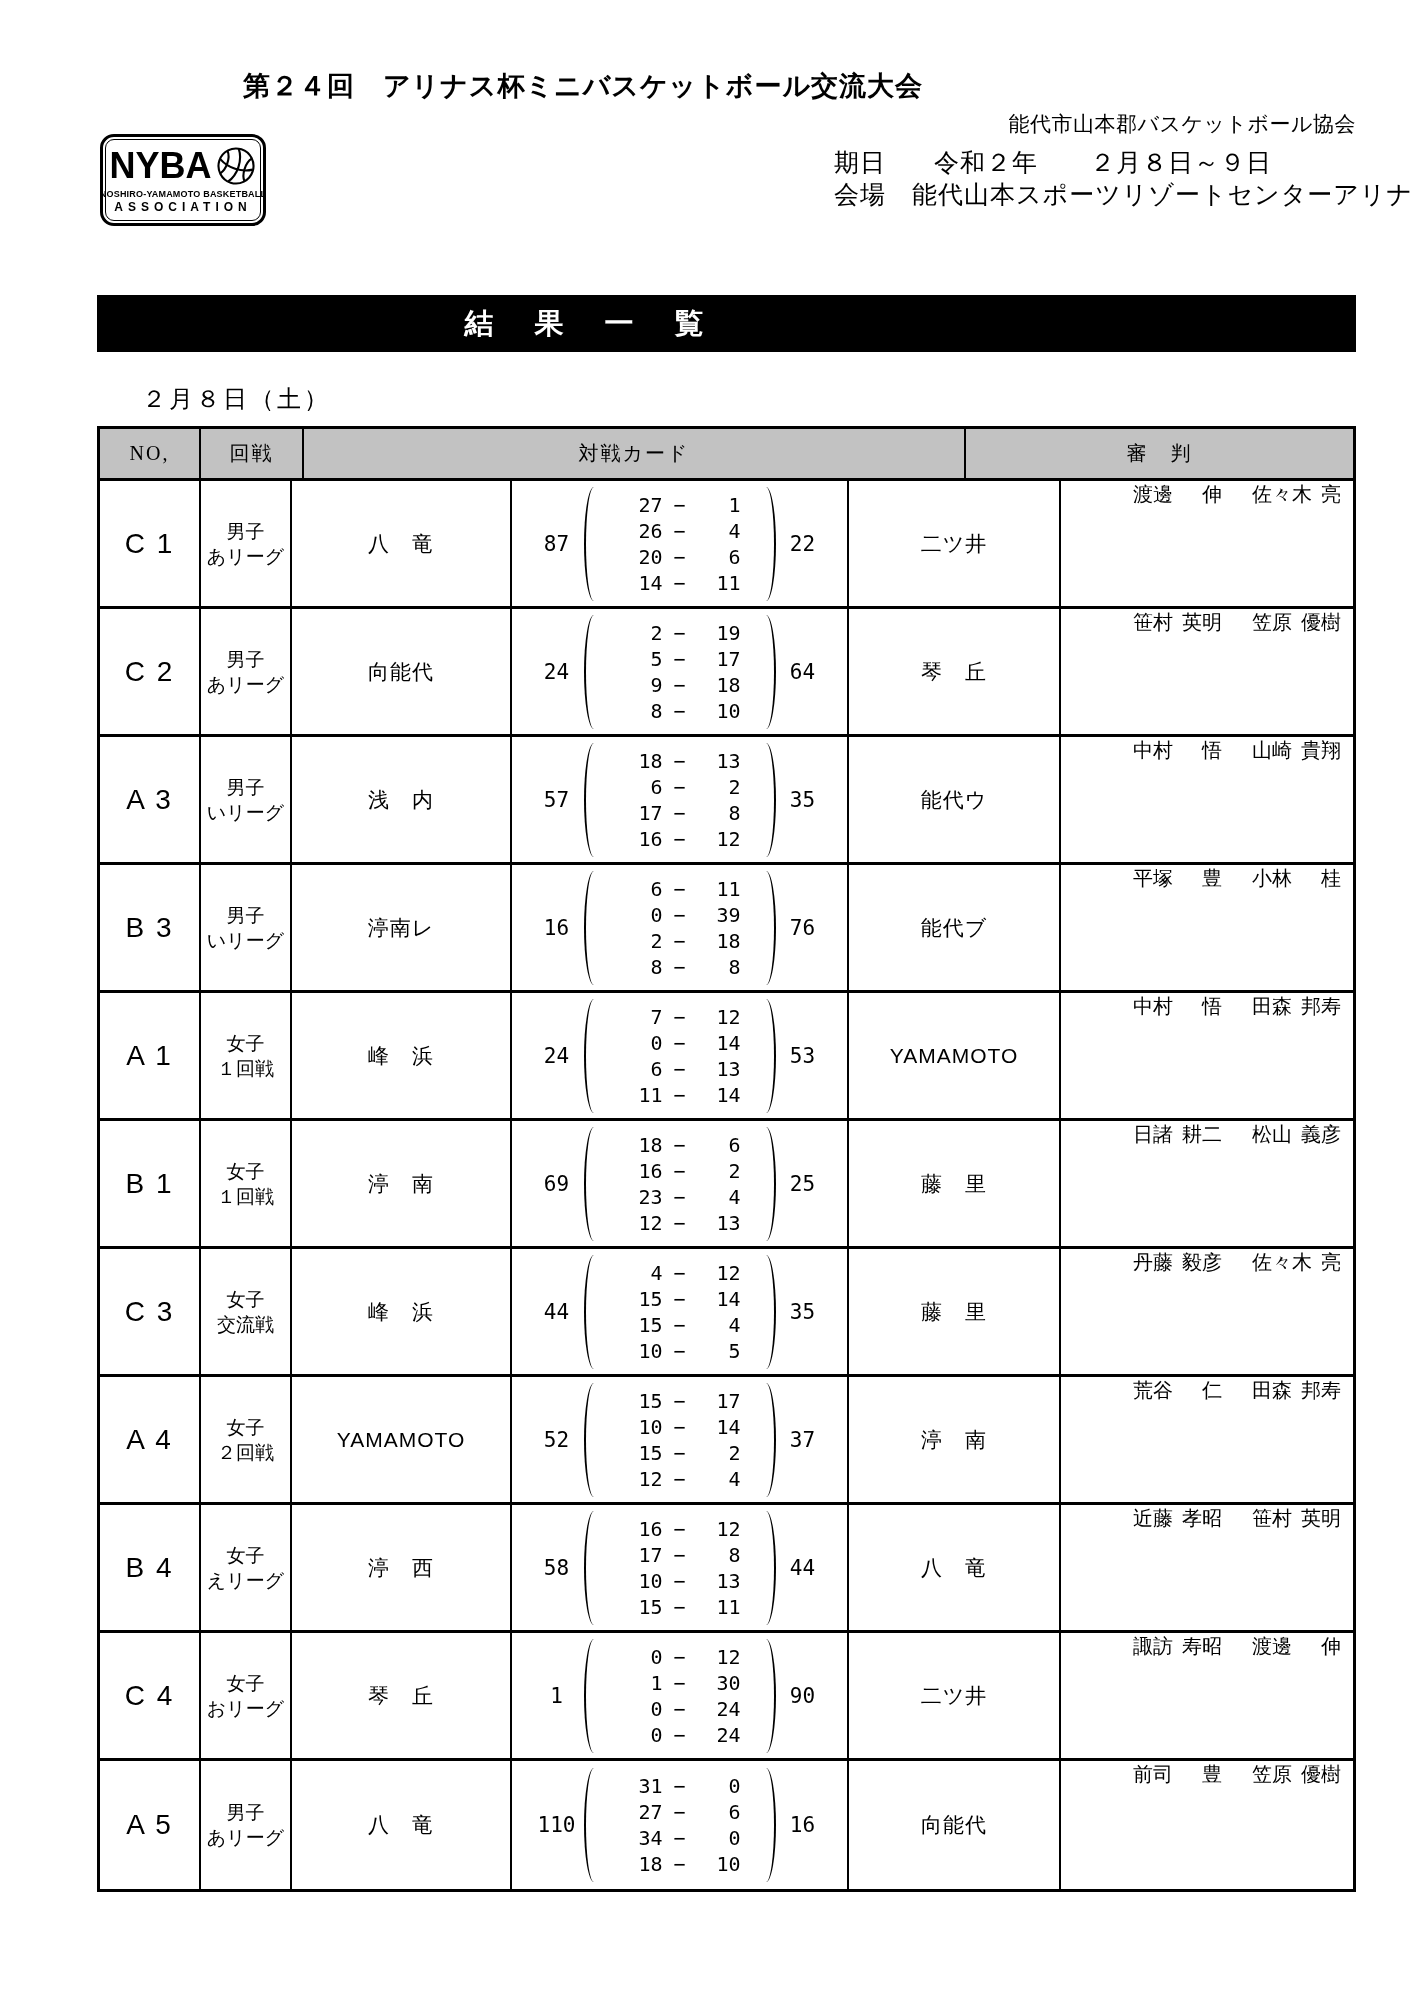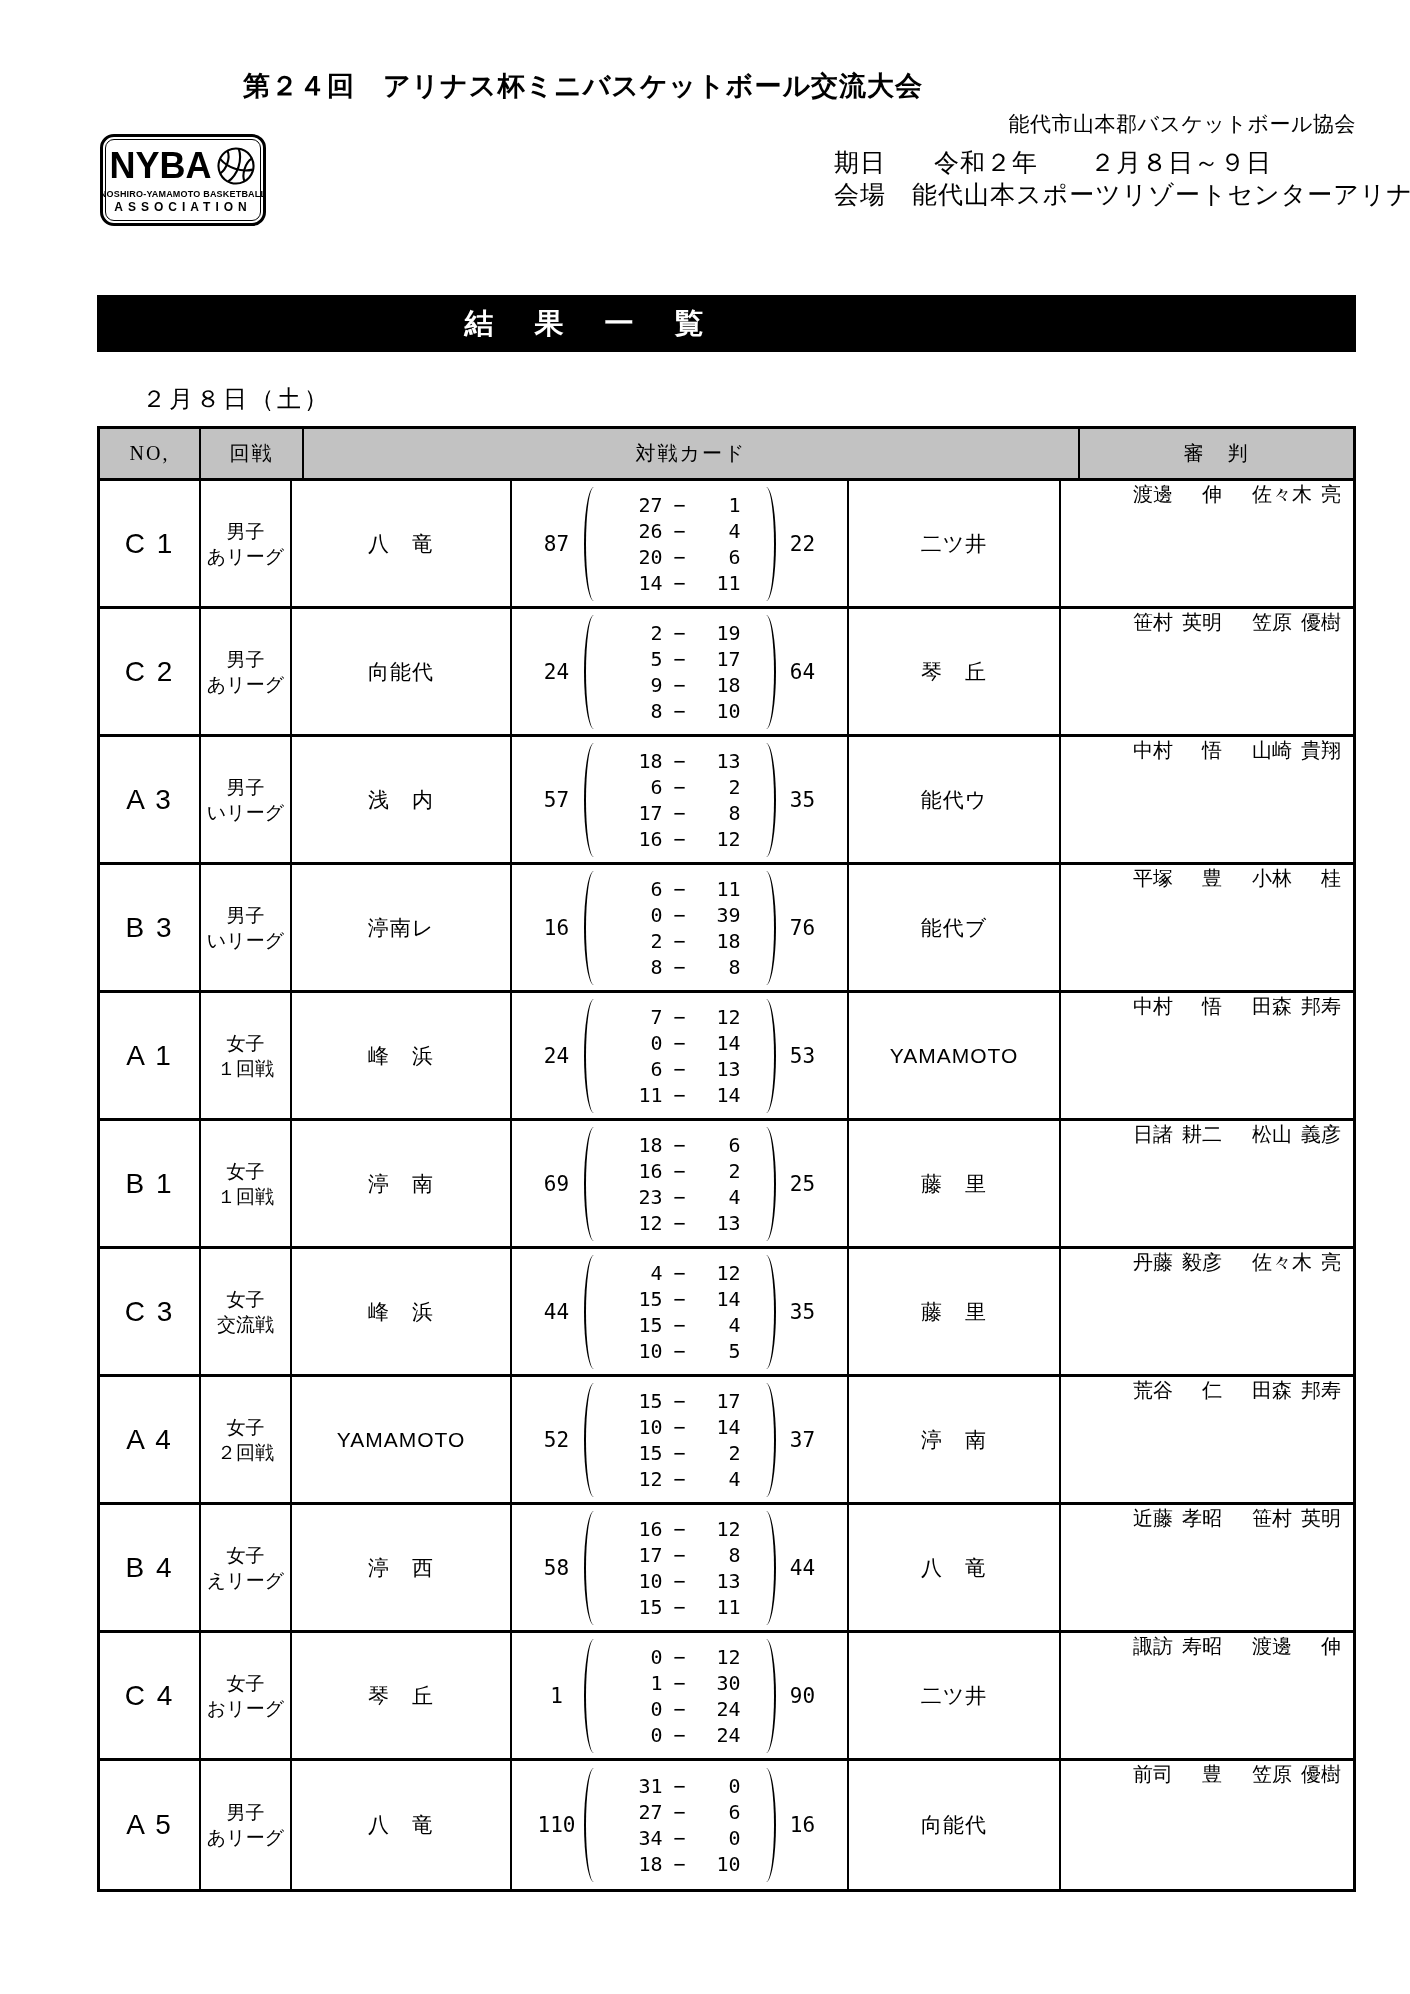--- a/index.html
+++ b/index.html
@@ -51,21 +51,21 @@
   }
   .thead {
     display:flex; height:52px; background:#c2c2c2; border-bottom:3px solid #000;
   }
   .th {
     display:flex; align-items:center; justify-content:center;
     font-size:20px; letter-spacing:2px; border-right:2px solid #000; height:100%;font-family:Liberation Serif, serif;
   }
   .th-no    { width:101px; }
   .th-round { width:103px; }
-  .th-card  { width:776px; }
+  .th-card  { width:662px; }
   .th-ref   { width:280px; border-right:none; flex:1; }
 
   .trow { display:flex; height:128px; border-bottom:3px solid #000; }
   .trow:last-child { border-bottom:none; }
   .td {
     border-right:2px solid #000;
     display:flex; align-items:center; justify-content:center;
   }
   .td-no    { width:101px; font-size:28px; letter-spacing:2px; }
   .td-round { width:91px; flex-direction:column; font-size:19px; line-height:25px; }

